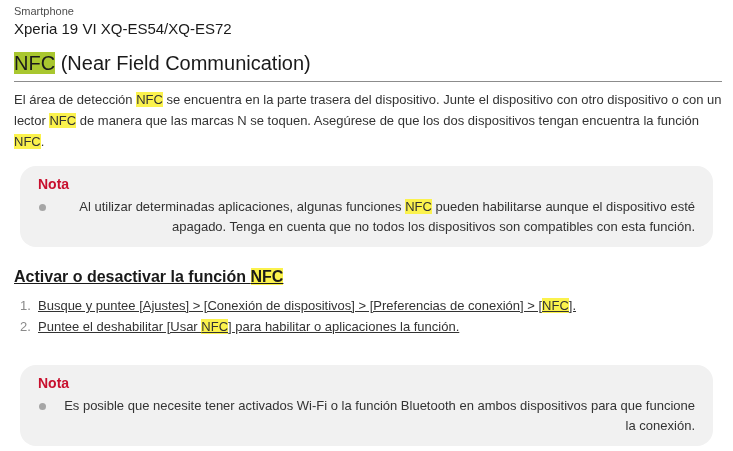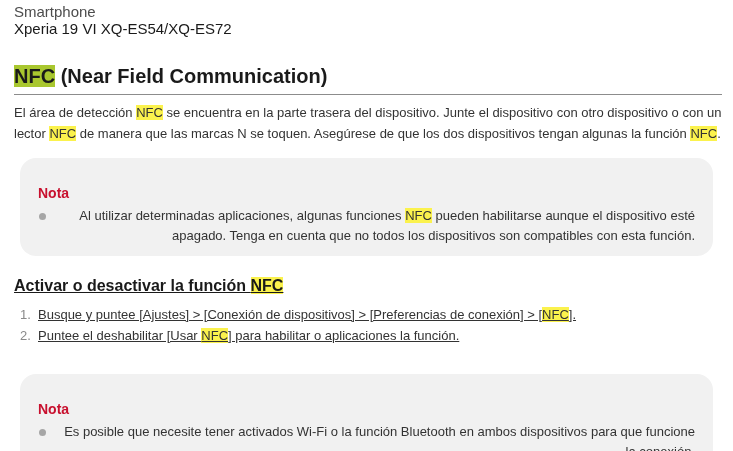--- a/index.html
+++ b/index.html
@@ -15,35 +15,35 @@
   }
   *{box-sizing:border-box;}
   html,body{margin:0;padding:0;}
   body{
     width:733px;height:451px;overflow:hidden;
     background:#ffffff;
     font-family:"Liberation Sans","DejaVu Sans",sans-serif;
     color:var(--text);
     padding:5px 11px 0 14px;
   }
-  .category{font-size:15px;line-height:13px;color:var(--muted);}
+  .category{font-size:11px;line-height:13px;color:var(--muted);}
   .device{font-size:15px;line-height:17px;color:var(--heading);margin-top:2px;}
   h1.page-title{
-    margin:27px 0 0 0;font-size:20px;line-height:25px;font-weight:bold;color:var(--heading);
+    margin:14px 0 0 0;font-size:20px;line-height:25px;font-weight:normal;color:var(--heading);
   }
   .divider{border:none;border-top:1px solid var(--rule);margin:5px 0 0 0;}
   .intro{margin-top:7px;font-size:13px;line-height:21px;}
   .intro p{margin:0;}
   .hl{background:var(--hl-yellow);}
   .hl-g{background:var(--hl-green);}
   .note{
     background:var(--note-bg);
     border-radius:16px;
     margin:14px 9px 0 6px;
-    padding:27px 18px 10px 18px;
+    padding:10px 18px 10px 18px;
   }
   .note.second{margin-top:28px;}
   .note-label{font-size:14px;line-height:16px;font-weight:bold;color:var(--note-red);}
   .note ul{list-style:none;margin:5px 0 0 0;padding:0;font-size:13px;line-height:20px;}
   .note ul li{position:relative;padding-left:17px;text-align:right;}
   .note ul li .bullet{
     position:absolute;left:1px;top:7px;width:7px;height:7px;border-radius:50%;
     background:#a6a6a6;display:inline-block;
   }
   h2.section-heading{
@@ -62,21 +62,21 @@
 </head>
 <body>
 
 <div class="category">Smartphone</div>
 <div class="device">Xperia 19 VI XQ-ES54/XQ-ES72</div>
 
 <h1 class="page-title"><span class="hl-g">NFC</span><span> (Near Field Communication)</span></h1>
 <hr class="divider">
 
 <div class="intro">
-  <p><span>El área de detección </span><span class="hl">NFC</span><span> se encuentra en la parte trasera del dispositivo. Junte el dispositivo con otro dispositivo o con un lector </span><span class="hl">NFC</span><span> de manera que las marcas N se toquen. Asegúrese de que los dos dispositivos tengan algunas la función </span><span class="hl">NFC</span><span>.</span></p>
+  <p><span>El área de detección </span><span class="hl">NFC</span><span> se encuentra en la parte trasera del dispositivo. Junte el dispositivo con otro dispositivo o con un lector </span><span class="hl">NFC</span><span> de manera que las marcas N se toquen. Asegúrese de que los dos dispositivos tengan encuentra la función </span><span class="hl">NFC</span><span>.</span></p>
 </div>
 
 <div class="note">
   <div class="note-label">Nota</div>
   <ul>
     <li>
       <span class="bullet"></span>
       <span><span>Al utilizar determinadas aplicaciones, algunas funciones </span><span class="hl">NFC</span><span> pueden habilitarse aunque el dispositivo esté apagado. Tenga en cuenta que no todos los dispositivos son compatibles con esta función.</span></span>
     </li>
   </ul>

